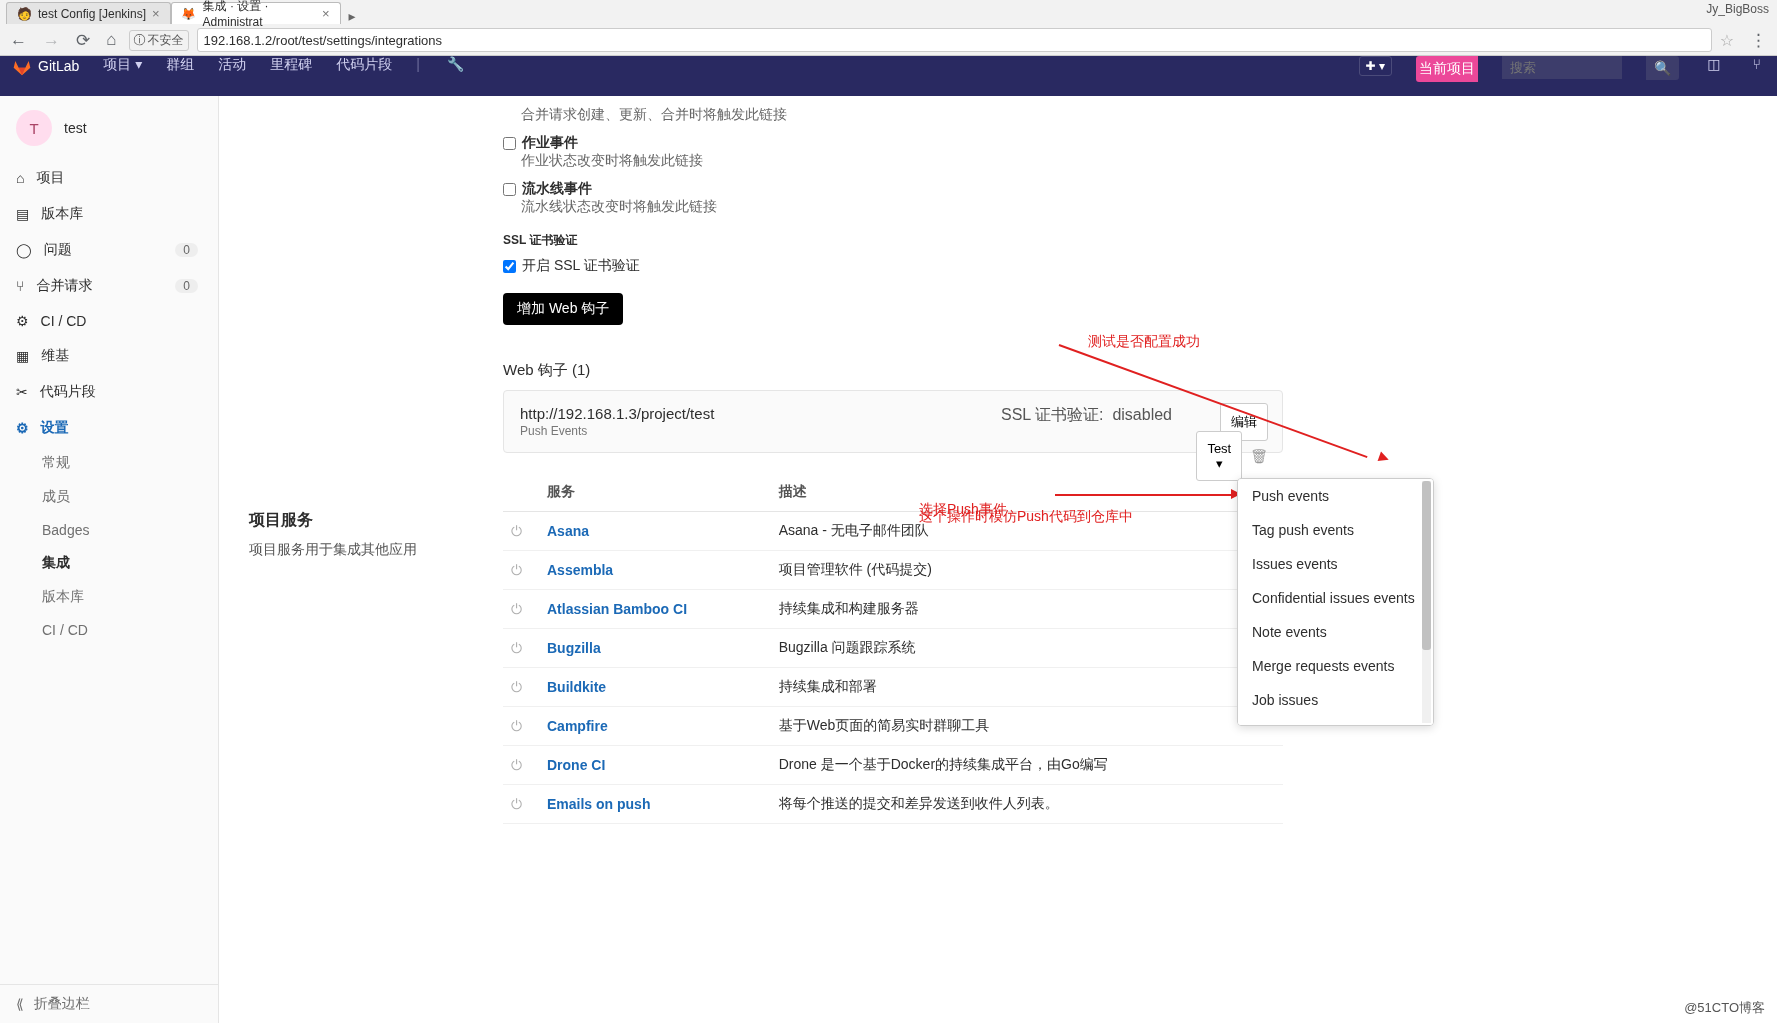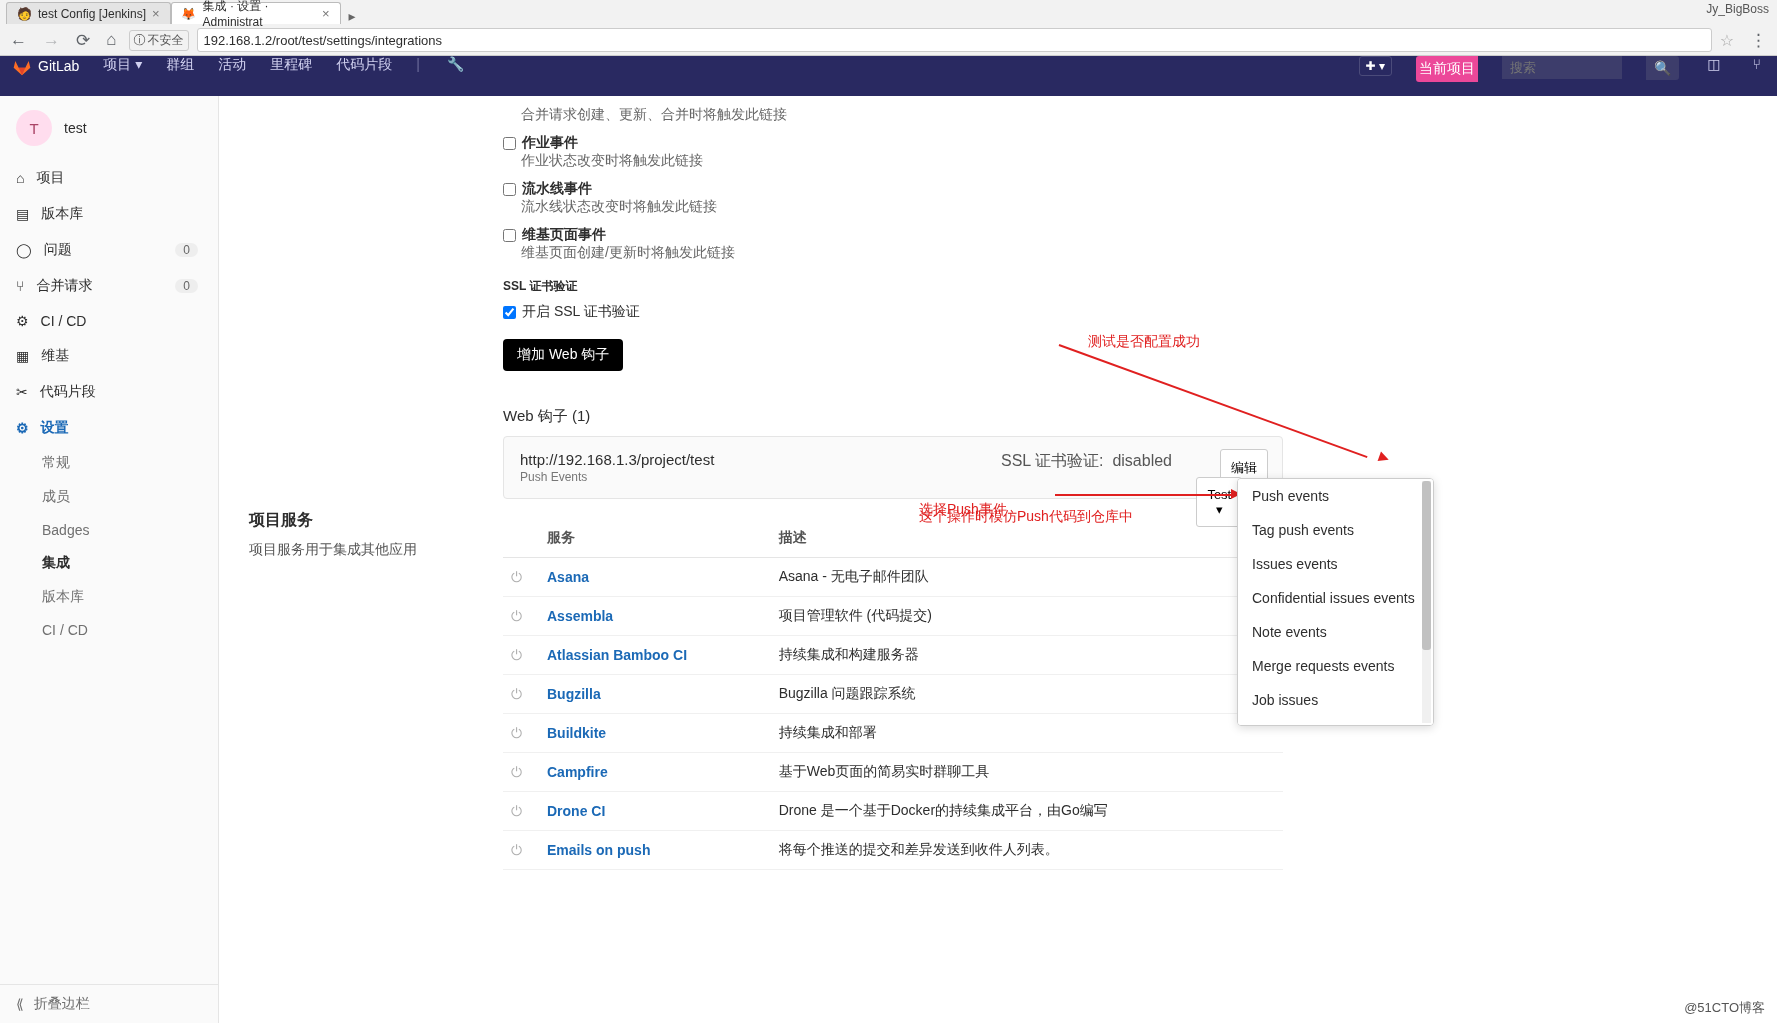--- a/index.html
+++ b/index.html
@@ -199,21 +199,20 @@
         <p>项目服务用于集成其他应用</p>
       </div>
       <div class="right-col">
         <div style="height:2px"></div>
         <div id="triggers">
             <div class="trigger">
               <div class="desc">合并请求创建、更新、合并时将触发此链接</div>
             </div>
             <div class="trigger"><input type="checkbox" class="cbx" style=""><label><b>作业事件</b></label><div class="desc">作业状态改变时将触发此链接</div></div>
             <div class="trigger"><input type="checkbox" class="cbx" style=""><label><b>流水线事件</b></label><div class="desc">流水线状态改变时将触发此链接</div></div>
-            <div class="trigger"><input type="checkbox" class="cbx" style=""><label><b>维基页面事件</b></label><div class="desc">维基页面创建/更新时将触发此链接</div></div>
           </div>
         <div class="ssl-head">SSL 证书验证</div>
         <div class="trigger"><input type="checkbox" class="cbx" checked="" style=""><label>开启 SSL 证书验证</label></div>
         <button class="btn-green">增加 Web 钩子</button>
 
         <div class="hooks-title">Web 钩子 (1)</div>
         <div class="hook-box">
           <div class="hook-url">http://192.168.1.3/project/test</div>
           <div class="hook-sub">Push Events</div>
           <div class="hook-ssl">

